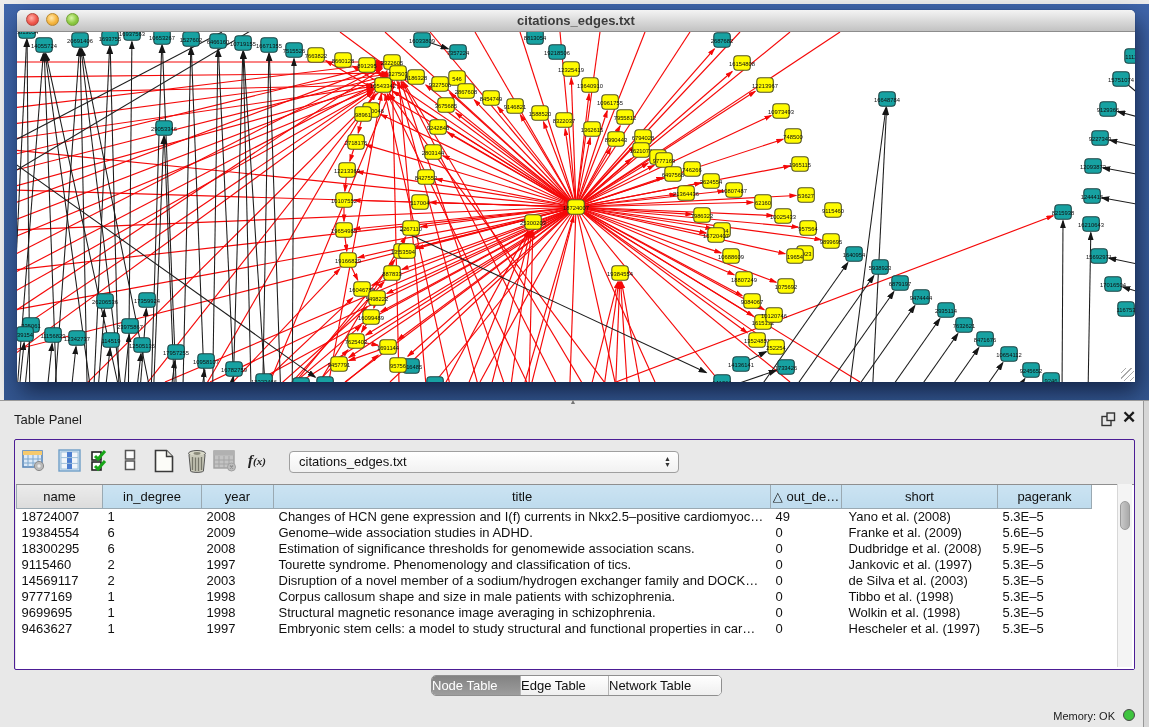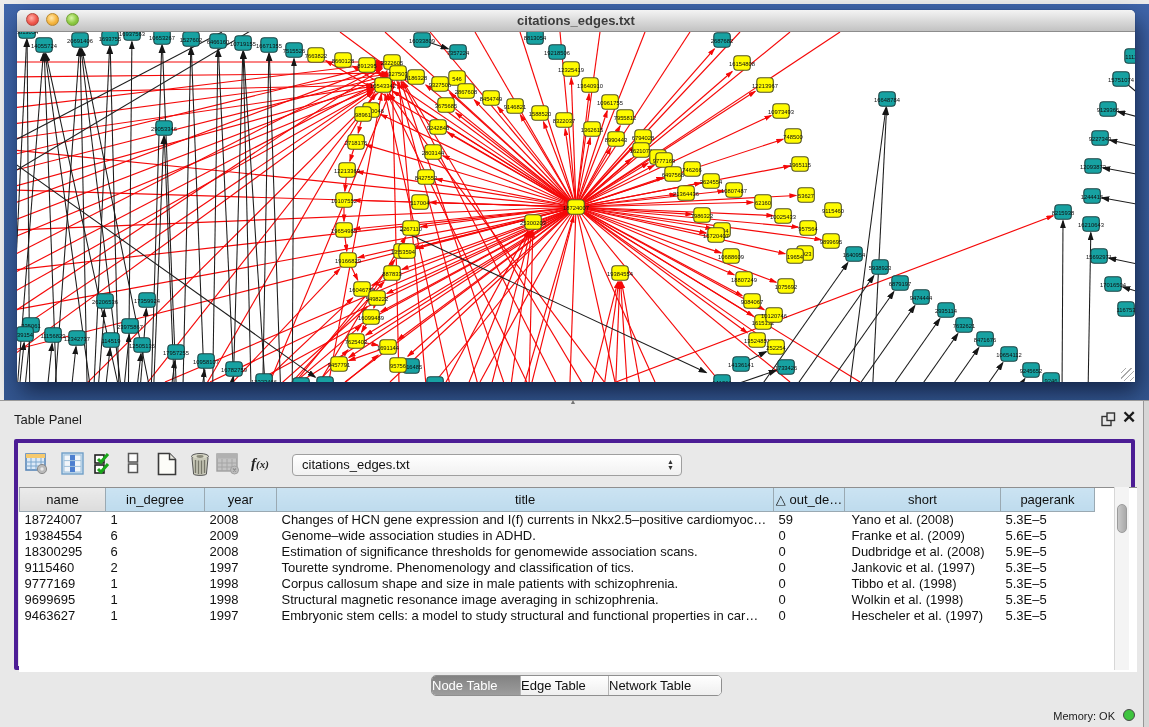--- a/index.html
+++ b/index.html
@@ -11,21 +11,21 @@
 .tl{position:absolute;top:3.4px;width:13px;height:13px;border-radius:50%}
 #tl1{left:9px;background:radial-gradient(circle at 4.5px 4px,#ffb3ab,#f0574c 55%,#c93a30);border:1px solid #b5443c}
 #tl2{left:29px;background:radial-gradient(circle at 4.5px 4px,#ffe9b0,#f6b53d 55%,#d29536);border:1px solid #ba8a30}
 #tl3{left:49px;background:radial-gradient(circle at 4.5px 4px,#d8f5a9,#8cc940 55%,#6faa35);border:1px solid #74a238}
 #canvas{position:absolute;left:0;top:22px;width:1118px;height:350px;background:#fff;overflow:hidden}
 #grip{position:absolute;right:1px;bottom:1px;width:13px;height:13px;background:repeating-linear-gradient(135deg,transparent 0 3px,#aaa 3px 4px)}
 #panel{position:absolute;left:0;top:400px;width:1149px;height:327px;background:#e8e8e8;border-top:1px solid #9a9a9a}
 #ptitle{position:absolute;left:14px;top:11px;font-size:13px;color:#1c1c1c}
 #pfloat{position:absolute;left:1101px;top:11px;width:15px;height:15px}
 #pclose{position:absolute;left:1122px;top:6px;font-size:17px;font-weight:bold;color:#1a1a1a}
-#group{position:absolute;left:14px;top:38px;width:1121px;height:231px;border:4px solid #4c1d95;border-radius:2px;background:#e9e9e9}
+#group{position:absolute;left:14px;top:38px;width:1121px;height:231px;border:1px solid #4c1d95;border-radius:2px;background:#e9e9e9}
 .ticon{position:absolute;top:9px}
 #combo{position:absolute;left:274px;top:11px;width:390px;height:22px;background:linear-gradient(180deg,#fff,#f1f1f1);border:1px solid #9f9f9f;border-radius:4px;font-size:13px;color:#111;line-height:20px;padding-left:9px}
 #combo .ar{position:absolute;right:7px;top:4px;font-size:7px;color:#333;line-height:6px;text-align:center}
 #tablewrap{position:absolute;left:1px;top:44px;width:1118px;height:185px;background:#fff;overflow:hidden;border-top:1px solid #8f8f8f}
 table{border-collapse:collapse;table-layout:fixed;width:1076px;font-size:13px}
 th{background:linear-gradient(180deg,#cbe3f2,#bedbed);border:1px solid #9aa9b2;border-top:none;font-weight:normal;color:#101010;height:23px;font-size:13px;overflow:hidden;white-space:nowrap}
 th.c1{background:linear-gradient(180deg,#ebebeb,#dcdcdc)}
 td{height:16px;padding:0 0 0 5px;color:#101010;overflow:hidden;white-space:nowrap}
 .c1{width:86px}.c2{width:99px}.c3{width:72px}.c4{width:497px}.c5{width:71px}.c6{width:156px}.c7{width:94px}
 td.c6{padding-left:7px}
@@ -638,21 +638,21 @@
               <th class="c4">title</th>
               <th class="c5">△ out_de…</th>
               <th class="c6">short</th>
               <th class="c7">pagerank</th>
             </tr>
 <tr>
               <td class="c1">18724007</td>
               <td class="c2">1</td>
               <td class="c3">2008</td>
               <td class="c4">Changes of HCN gene expression and I(f) currents in Nkx2.5–positive cardiomyoc…</td>
-              <td class="c5">59</td>
+              <td class="c5">49</td>
               <td class="c6">Yano et al. (2008)</td>
               <td class="c7">5.3E–5</td>
             </tr>
 <tr>
               <td class="c1">19384554</td>
               <td class="c2">6</td>
               <td class="c3">2009</td>
               <td class="c4">Genome–wide association studies in ADHD.</td>
               <td class="c5">0</td>
               <td class="c6">Franke et al. (2009)</td>
@@ -667,20 +667,29 @@
               <td class="c6">Dudbridge et al. (2008)</td>
               <td class="c7">5.9E–5</td>
             </tr>
 <tr>
               <td class="c1">9115460</td>
               <td class="c2">2</td>
               <td class="c3">1997</td>
               <td class="c4">Tourette syndrome. Phenomenology and classification of tics.</td>
               <td class="c5">0</td>
               <td class="c6">Jankovic et al. (1997)</td>
+              <td class="c7">5.3E–5</td>
+            </tr>
+<tr>
+              <td class="c1">14569117</td>
+              <td class="c2">2</td>
+              <td class="c3">2003</td>
+              <td class="c4">Disruption of a novel member of a sodium/hydrogen exchanger family and DOCK…</td>
+              <td class="c5">0</td>
+              <td class="c6">de Silva et al. (2003)</td>
               <td class="c7">5.3E–5</td>
             </tr>
 <tr>
               <td class="c1">9777169</td>
               <td class="c2">1</td>
               <td class="c3">1998</td>
               <td class="c4">Corpus callosum shape and size in male patients with schizophrenia.</td>
               <td class="c5">0</td>
               <td class="c6">Tibbo et al. (1998)</td>
               <td class="c7">5.3E–5</td>

